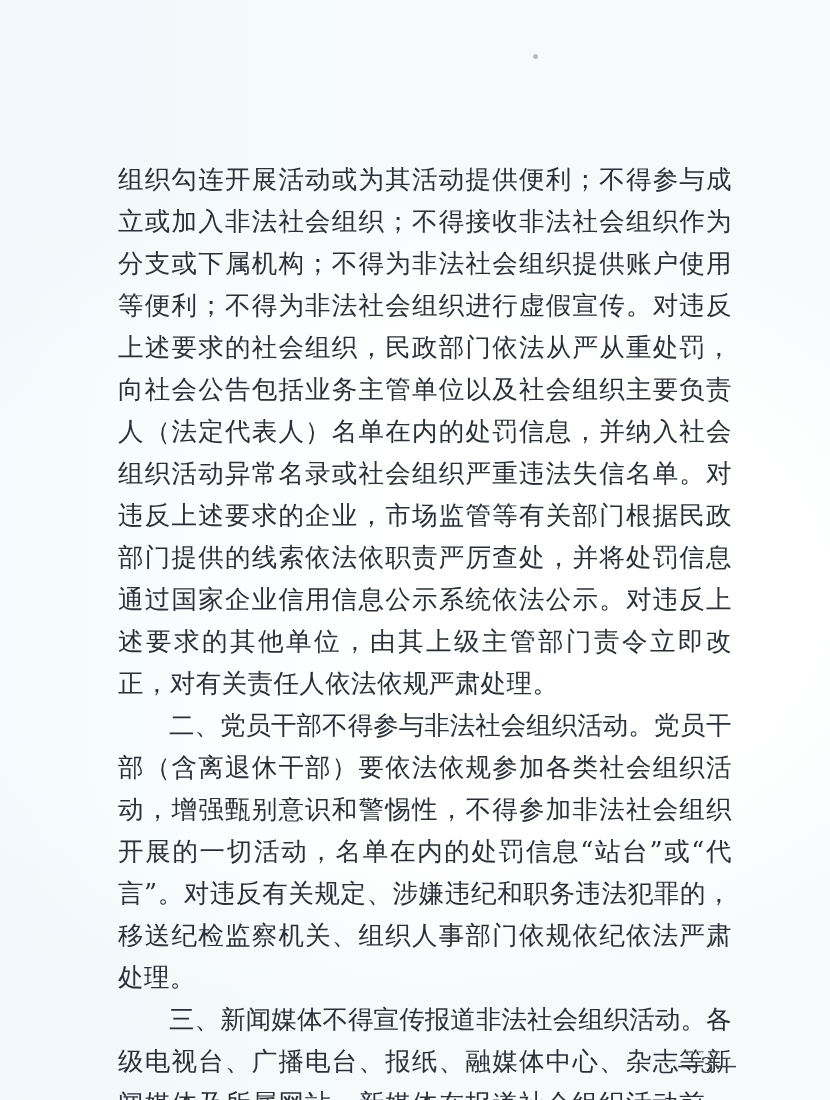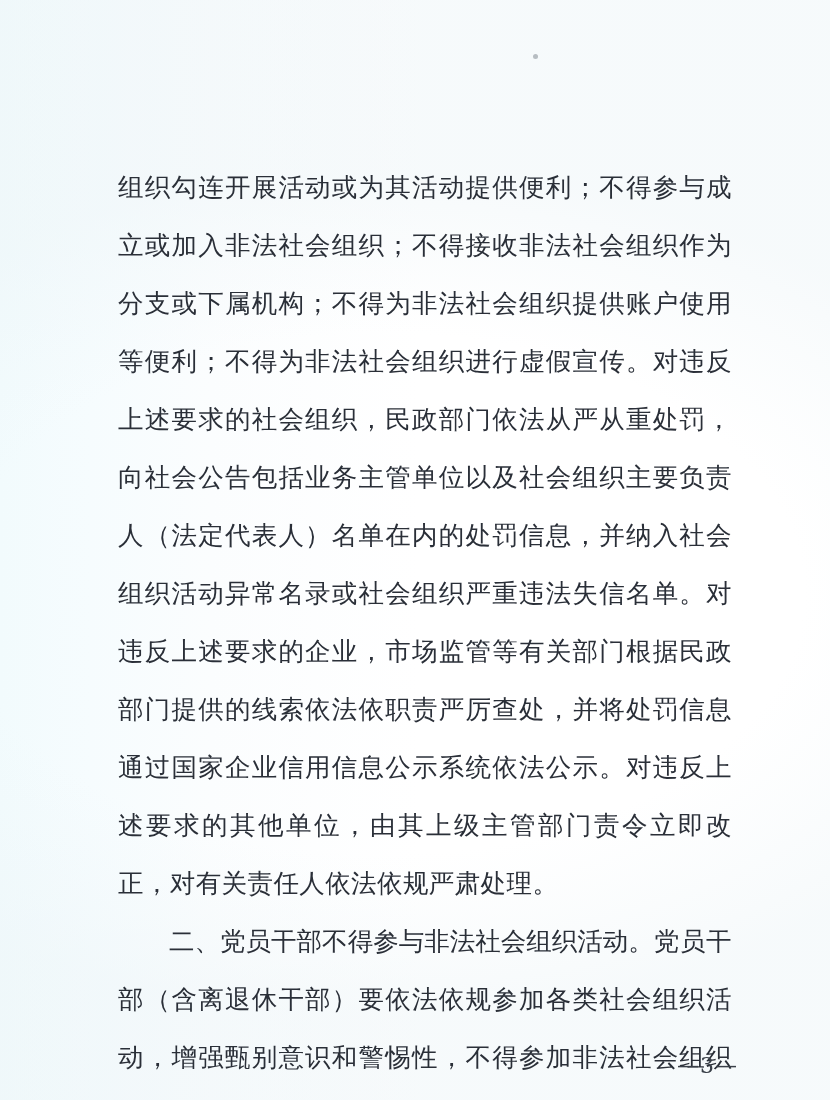--- a/index.html
+++ b/index.html
@@ -62,21 +62,21 @@
     left: 118px;
     top: 158px;
     width: 614px;
   }
 
   
   .para {
     margin: 0;
     color: #2a2f38;
     font-size: 25.5px;
-    line-height: 58px;
+    line-height: 42px;
     text-align: justify;
     text-justify: inter-character;
     letter-spacing: 0.4px;
     font-weight: 400;
     -webkit-font-smoothing: antialiased;
   }
 
   .para + .para {
     margin-top: 0;
   }
@@ -107,21 +107,21 @@
 
 <div class="page">
 
   <div class="paper-noise"></div>
   <div class="scan-speck"></div>
 
   <div class="content">
 
     <p class="para">组织勾连开展活动或为其活动提供便利；不得参与成立或加入非法社会组织；不得接收非法社会组织作为分支或下属机构；不得为非法社会组织提供账户使用等便利；不得为非法社会组织进行虚假宣传。对违反上述要求的社会组织，民政部门依法从严从重处罚，向社会公告包括业务主管单位以及社会组织主要负责人（法定代表人）名单在内的处罚信息，并纳入社会组织活动异常名录或社会组织严重违法失信名单。对违反上述要求的企业，市场监管等有关部门根据民政部门提供的线索依法依职责严厉查处，并将处罚信息通过国家企业信用信息公示系统依法公示。对违反上述要求的其他单位，由其上级主管部门责令立即改正，对有关责任人依法依规严肃处理。</p>
 
-    <p class="para para-indent"><span class="heading-run">二、党员干部不得参与非法社会组织活动。</span><span>党员干部（含离退休干部）要依法依规参加各类社会组织活动，增强甄别意识和警惕性，不得参加非法社会组织开展的一切活动，不得为非法社会组织“站台”或“代言”。对违反有关规定、对违反上述要求的其他单位，移送纪检监察机关、组织人事部门依规依纪依法严肃处理。</span></p>
+    <p class="para para-indent"><span class="heading-run">二、党员干部不得参与非法社会组织活动。</span><span>党员干部（含离退休干部）要依法依规参加各类社会组织活动，增强甄别意识和警惕性，不得参加非法社会组织开展的一切活动，名单在内的处罚信息“站台”或“代言”。对违反有关规定、涉嫌违纪和职务违法犯罪的，移送纪检监察机关、组织人事部门依规依纪依法严肃处理。</span></p>
 
     <p class="para para-indent"><span class="heading-run">三、新闻媒体不得宣传报道非法社会组织活动。</span><span>各级电视台、广播电台、报纸、融媒体中心、杂志等新闻媒体及所属网站、新媒体在报道社会组织活动前，应依据民政部门信息对其身份真实性、合法性予以核实，不得宣传报道非法社会组织活动，不得为</span></p>
 
   </div>
 
   <div class="page-footer">—3—</div>
 
 </div>
 
 </body></html>

